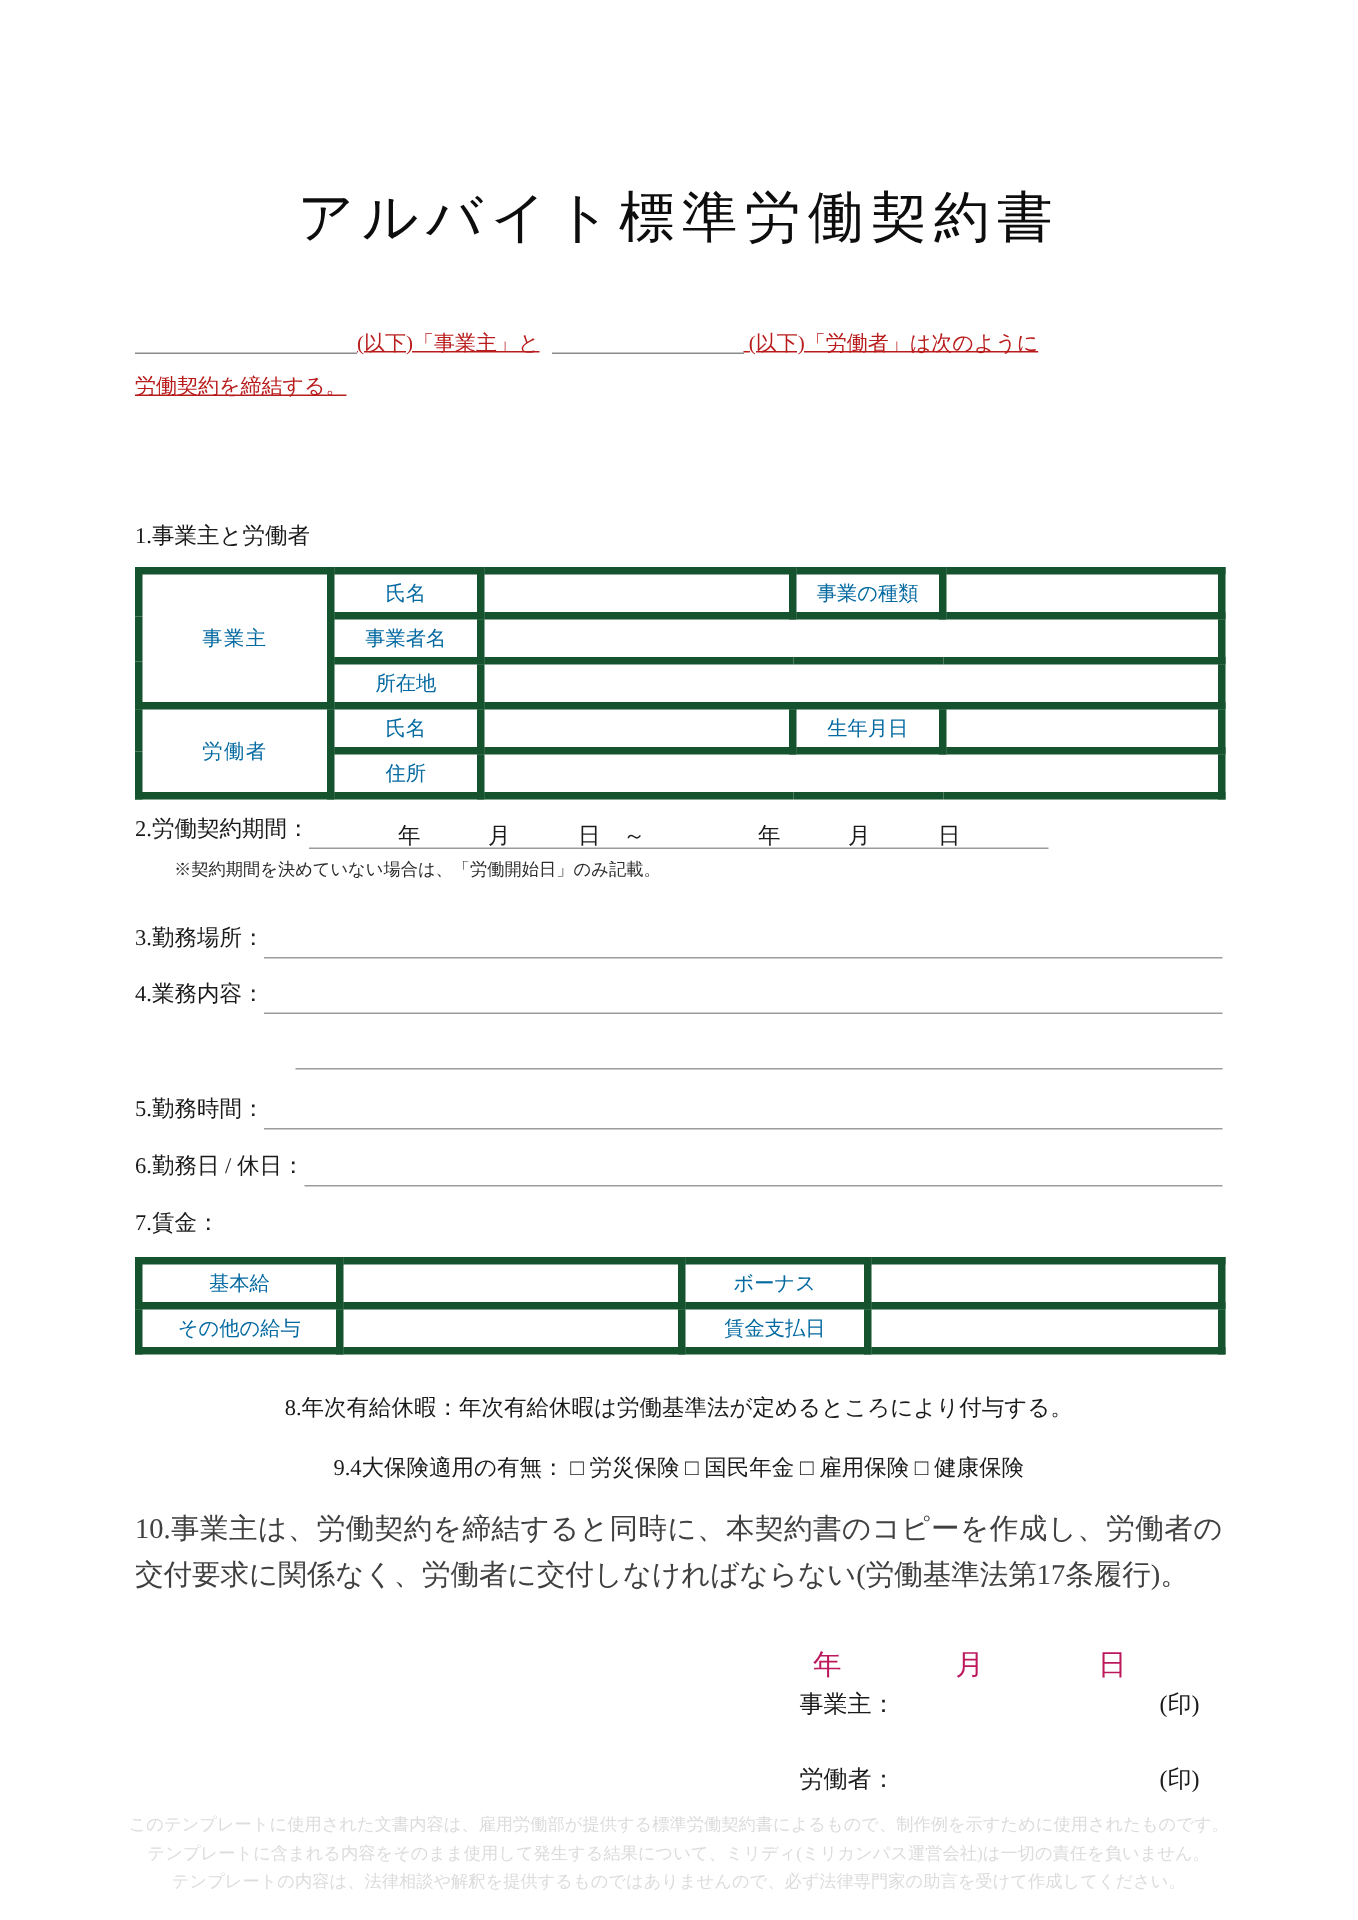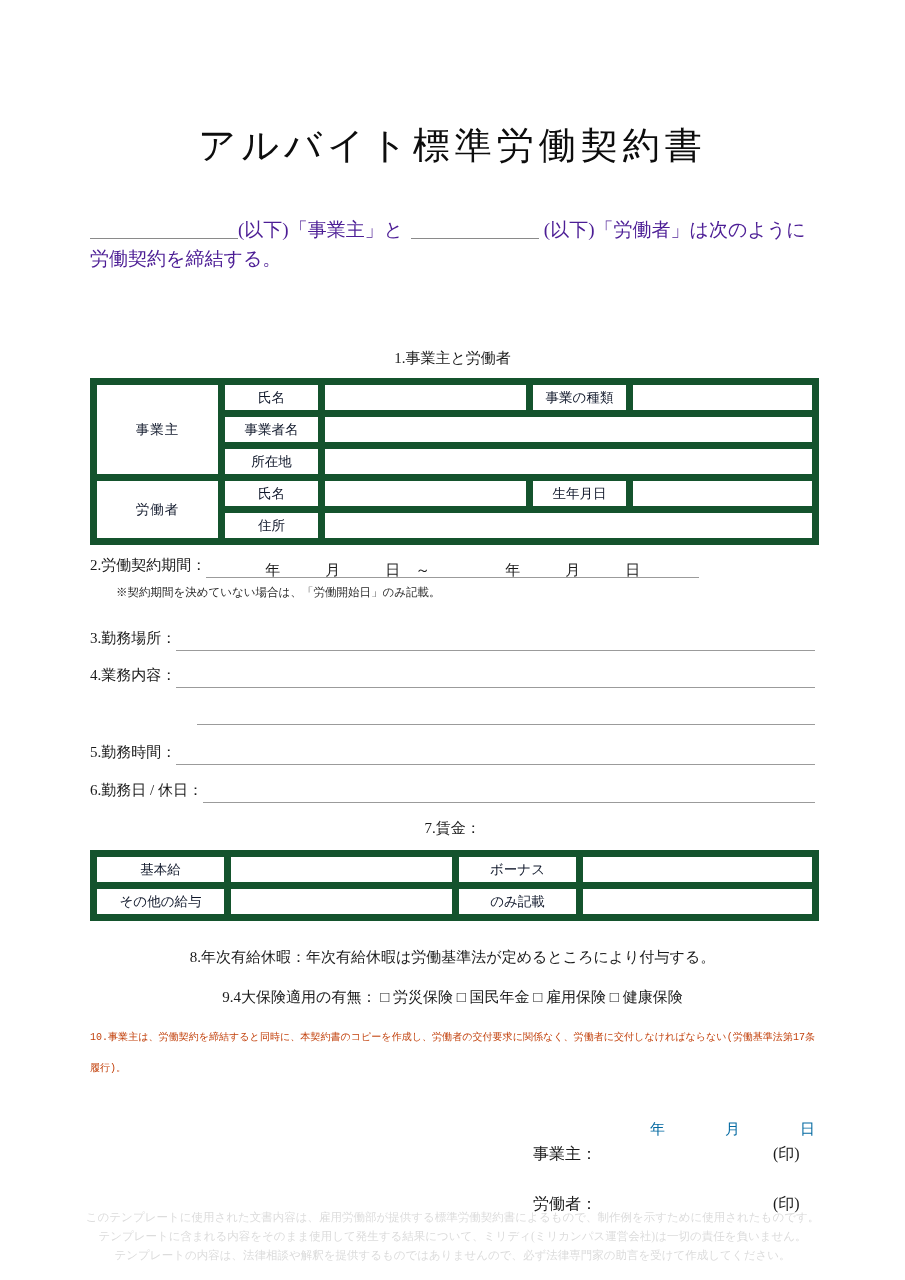--- a/index.html
+++ b/index.html
@@ -41,54 +41,54 @@
 
   
   .content {
     position: absolute;
     left: 90px;
     top: 215px;
     width: 725px;
   }
 
   .intro {
-    font-size: 19px;
+    font-size: 14px;
     line-height: 29px;
-    color: #4c1d95;
-    margin: 0;
+    color: #b91c1c;
+    margin: 0;
+    text-decoration: underline;
   }
   .blank-inline {
     display: inline-block;
     border-bottom: 1px solid #8a8a8a;
     height: 17px;
     vertical-align: -3px;
   }
   .blank-a { width: 148px; }
   .blank-b { width: 128px; margin-left: 8px; }
 
   .section-label {
     font-size: 15px;
     line-height: 26px;
     margin: 0;
     color: #1a1a1a;
-    text-align: center;
   }
 
   
   table.form-table {
     border-collapse: collapse;
     width: 722px;
     table-layout: fixed;
     margin: 0;
   }
   table.form-table td {
-    border: 7px solid #14532d;
+    border: 5px solid #14532d;
     height: 25px;
     font-size: 13.5px;
-    color: #0f172a;
+    color: #0369a1;
     padding: 0 4px;
     background: #ffffff;
   }
   td.lbl {
     background: #f0f0f0;
     text-align: center;
     color: #2b2b2b;
   }
   td.lbl-big {
     background: #f0f0f0;
@@ -132,38 +132,37 @@
   }
 
   .para {
     font-size: 15px;
     line-height: 31px;
     margin: 0;
     color: #1a1a1a;
     text-align: center;
   }
   .para-wrap {
-    font-size: 10px;
+    font-size: 19px;
     line-height: 31px;
     margin: 0;
-    color: #c2410c;
+    color: #404040;
     text-align: justify;
-    font-family: Liberation Mono, monospace;
   }
 
   .chk { font-size: 15px; margin-top: 11px; }
 
   
   .sig-date {
-    text-align: right;
+    text-align: center;
     padding-left: 388px;
-    font-size: 15px;
+    font-size: 19px;
     line-height: 30px;
     white-space: pre;
-    color: #0369a1;
+    color: #be185d;
   }
   .sig-row {
     position: relative;
     height: 50px;
     font-size: 16px;
     color: #1a1a1a;
   }
   .sig-name {
     position: absolute;
     left: 443px;
@@ -288,21 +287,21 @@
       <tbody>
         <tr>
           <td class="lbl">基本給</td>
           <td class="val"></td>
           <td class="lbl">ボーナス</td>
           <td class="val"></td>
         </tr>
         <tr>
           <td class="lbl">その他の給与</td>
           <td class="val"></td>
-          <td class="lbl">のみ記載</td>
+          <td class="lbl">賃金支払日</td>
           <td class="val"></td>
         </tr>
       </tbody>
     </table>
 
     <p class="para" style="margin-top:21px;">8.年次有給休暇：年次有給休暇は労働基準法が定めるところにより付与する。</p>
 
     <p class="para" style="margin-top:9px;">
       <span>9.4大保険適用の有無：</span>
       <span class="chk">□ 労災保険</span>

